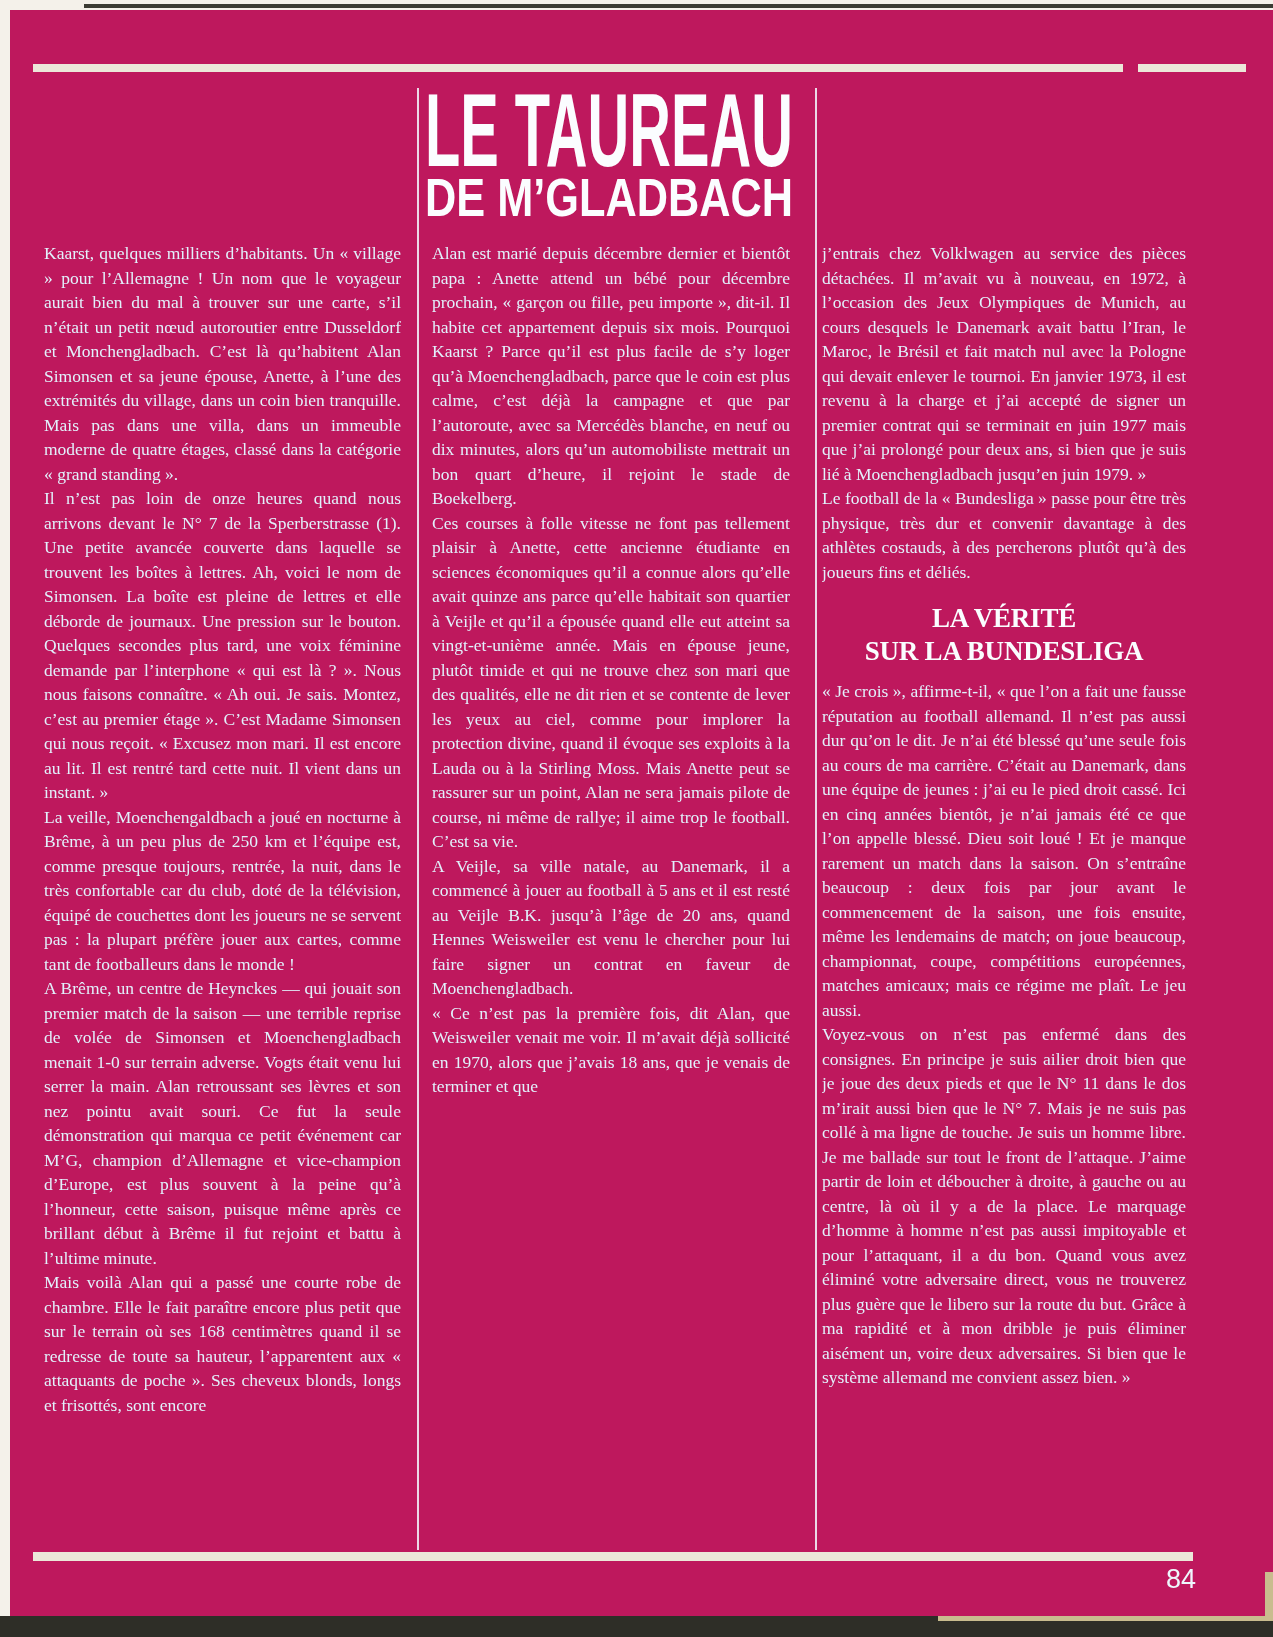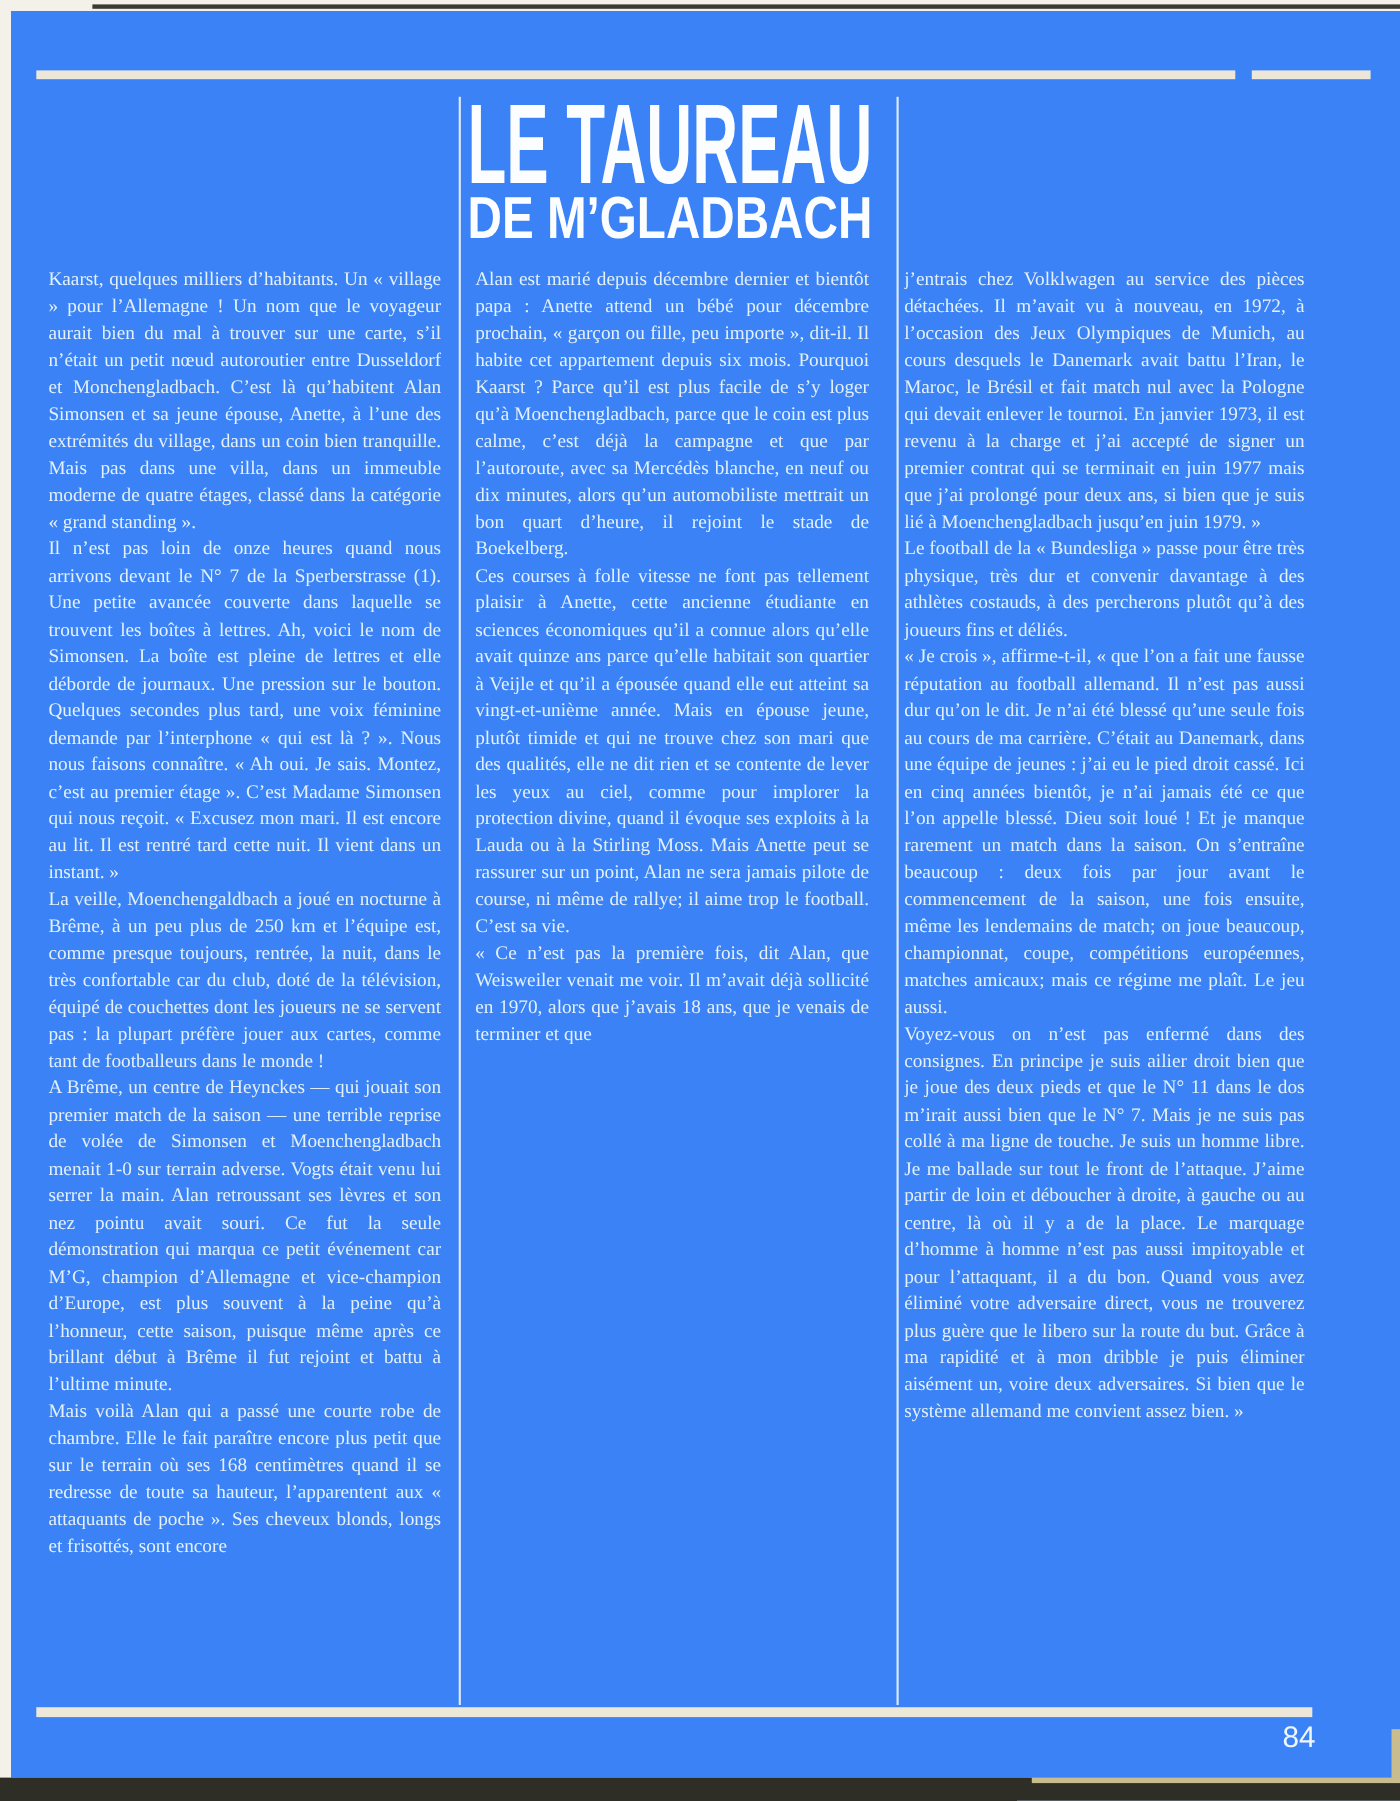--- a/index.html
+++ b/index.html
@@ -10,21 +10,21 @@
   }
   
   .top-edge-line{position:absolute;left:84px;top:4px;width:1189px;height:4px;background:#3b3b33;}
   .scan-bottom{position:absolute;left:0;top:1616px;width:1273px;height:21px;background:#2e2e27;}
   .scan-bottom-accent{position:absolute;left:938px;top:0;right:0;height:5px;background:#c9bc8e;}
   .scan-right-accent{position:absolute;left:1265px;top:1572px;width:8px;height:46px;background:#c9bc8e;}
 
   
   .page{
     position:absolute;left:10px;top:10px;width:1263px;height:1606px;
-    background:#3b82f6;
+    background:#be185d;
   }
   .rule{position:absolute;background:#ece7d9;height:8px;}
   .rule-top-a{left:23px;top:54px;width:1090px;}
   .rule-top-b{left:1128px;top:54px;width:108px;}
   .rule-bottom{left:23px;top:1542px;width:1160px;height:9px;}
 
   .vline{position:absolute;width:2px;background:rgba(245,250,255,.85);}
   .vline1{left:407px;top:78px;height:1462px;}
   .vline2{left:805px;top:78px;height:1462px;}
 
@@ -71,25 +71,27 @@
   <div class="col col-1">
       <p>Kaarst, quelques milliers d’habitants. Un « village » pour l’Allemagne ! Un nom que le voyageur aurait bien du mal à trouver sur une carte, s’il n’était un petit nœud autoroutier entre Dusseldorf et Monchengladbach. C’est là qu’habitent Alan Simonsen et sa jeune épouse, Anette, à l’une des extrémités du village, dans un coin bien tranquille. Mais pas dans une villa, dans un immeuble moderne de quatre étages, classé dans la catégorie « grand standing ».</p>
       <p>Il n’est pas loin de onze heures quand nous arrivons devant le N° 7 de la Sperberstrasse (1). Une petite avancée couverte dans laquelle se trouvent les boîtes à lettres. Ah, voici le nom de Simonsen. La boîte est pleine de lettres et elle déborde de journaux. Une pression sur le bouton. Quelques secondes plus tard, une voix féminine demande par l’interphone « qui est là ? ». Nous nous faisons connaître. « Ah oui. Je sais. Montez, c’est au premier étage ». C’est Madame Simonsen qui nous reçoit. « Excusez mon mari. Il est encore au lit. Il est rentré tard cette nuit. Il vient dans un instant. »</p>
       <p>La veille, Moenchengaldbach a joué en nocturne à Brême, à un peu plus de 250 km et l’équipe est, comme presque toujours, rentrée, la nuit, dans le très confortable car du club, doté de la télévision, équipé de couchettes dont les joueurs ne se servent pas : la plupart préfère jouer aux cartes, comme tant de footballeurs dans le monde !</p>
       <p>A Brême, un centre de Heynckes — qui jouait son premier match de la saison — une terrible reprise de volée de Simonsen et Moenchengladbach menait 1-0 sur terrain adverse. Vogts était venu lui serrer la main. Alan retroussant ses lèvres et son nez pointu avait souri. Ce fut la seule démonstration qui marqua ce petit événement car M’G, champion d’Allemagne et vice-champion d’Europe, est plus souvent à la peine qu’à l’honneur, cette saison, puisque même après ce brillant début à Brême il fut rejoint et battu à l’ultime minute.</p>
       <p>Mais voilà Alan qui a passé une courte robe de chambre. Elle le fait paraître encore plus petit que sur le terrain où ses 168 centimètres quand il se redresse de toute sa hauteur, l’apparentent aux « attaquants de poche ». Ses cheveux blonds, longs et frisottés, sont encore</p>
     </div>
   <div class="col col-2">
       <p>Alan est marié depuis décembre dernier et bientôt papa : Anette attend un bébé pour décembre prochain, « garçon ou fille, peu importe », dit-il. Il habite cet appartement depuis six mois. Pourquoi Kaarst ? Parce qu’il est plus facile de s’y loger qu’à Moenchengladbach, parce que le coin est plus calme, c’est déjà la campagne et que par l’autoroute, avec sa Mercédès blanche, en neuf ou dix minutes, alors qu’un automobiliste mettrait un bon quart d’heure, il rejoint le stade de Boekelberg.</p>
       <p>Ces courses à folle vitesse ne font pas tellement plaisir à Anette, cette ancienne étudiante en sciences économiques qu’il a connue alors qu’elle avait quinze ans parce qu’elle habitait son quartier à Veijle et qu’il a épousée quand elle eut atteint sa vingt-et-unième année. Mais en épouse jeune, plutôt timide et qui ne trouve chez son mari que des qualités, elle ne dit rien et se contente de lever les yeux au ciel, comme pour implorer la protection divine, quand il évoque ses exploits à la Lauda ou à la Stirling Moss. Mais Anette peut se rassurer sur un point, Alan ne sera jamais pilote de course, ni même de rallye; il aime trop le football. C’est sa vie.</p>
+      <p>A Veijle, sa ville natale, au Danemark, il a commencé à jouer au football à 5 ans et il est resté au Veijle B.K. jusqu’à l’âge de 20 ans, quand Hennes Weisweiler est venu le chercher pour lui faire signer un contrat en faveur de Moenchengladbach.</p>
       <p>« Ce n’est pas la première fois, dit Alan, que Weisweiler venait me voir. Il m’avait déjà sollicité en 1970, alors que j’avais 18 ans, que je venais de terminer et que</p>
     </div>
   <div class="col col-3">
       <p>j’entrais chez Volklwagen au service des pièces détachées. Il m’avait vu à nouveau, en 1972, à l’occasion des Jeux Olympiques de Munich, au cours desquels le Danemark avait battu l’Iran, le Maroc, le Brésil et fait match nul avec la Pologne qui devait enlever le tournoi. En janvier 1973, il est revenu à la charge et j’ai accepté de signer un premier contrat qui se terminait en juin 1977 mais que j’ai prolongé pour deux ans, si bien que je suis lié à Moenchengladbach jusqu’en juin 1979. »</p>
       <p>Le football de la « Bundesliga » passe pour être très physique, très dur et convenir davantage à des athlètes costauds, à des percherons plutôt qu’à des joueurs fins et déliés.</p>
+      <h3>LA VÉRITÉ<br>SUR LA BUNDESLIGA</h3>
       <p>« Je crois », affirme-t-il, « que l’on a fait une fausse réputation au football allemand. Il n’est pas aussi dur qu’on le dit. Je n’ai été blessé qu’une seule fois au cours de ma carrière. C’était au Danemark, dans une équipe de jeunes : j’ai eu le pied droit cassé. Ici en cinq années bientôt, je n’ai jamais été ce que l’on appelle blessé. Dieu soit loué ! Et je manque rarement un match dans la saison. On s’entraîne beaucoup : deux fois par jour avant le commencement de la saison, une fois ensuite, même les lendemains de match; on joue beaucoup, championnat, coupe, compétitions européennes, matches amicaux; mais ce régime me plaît. Le jeu aussi.</p>
       <p>Voyez-vous on n’est pas enfermé dans des consignes. En principe je suis ailier droit bien que je joue des deux pieds et que le N° 11 dans le dos m’irait aussi bien que le N° 7. Mais je ne suis pas collé à ma ligne de touche. Je suis un homme libre. Je me ballade sur tout le front de l’attaque. J’aime partir de loin et déboucher à droite, à gauche ou au centre, là où il y a de la place. Le marquage d’homme à homme n’est pas aussi impitoyable et pour l’attaquant, il a du bon. Quand vous avez éliminé votre adversaire direct, vous ne trouverez plus guère que le libero sur la route du but. Grâce à ma rapidité et à mon dribble je puis éliminer aisément un, voire deux adversaires. Si bien que le système allemand me convient assez bien. »</p>
     </div>
 
   <div class="rule rule-bottom"></div>
   <div class="page-number">84</div>
 </div>
 
 <div class="scan-bottom">
   <div class="scan-bottom-accent"></div>

